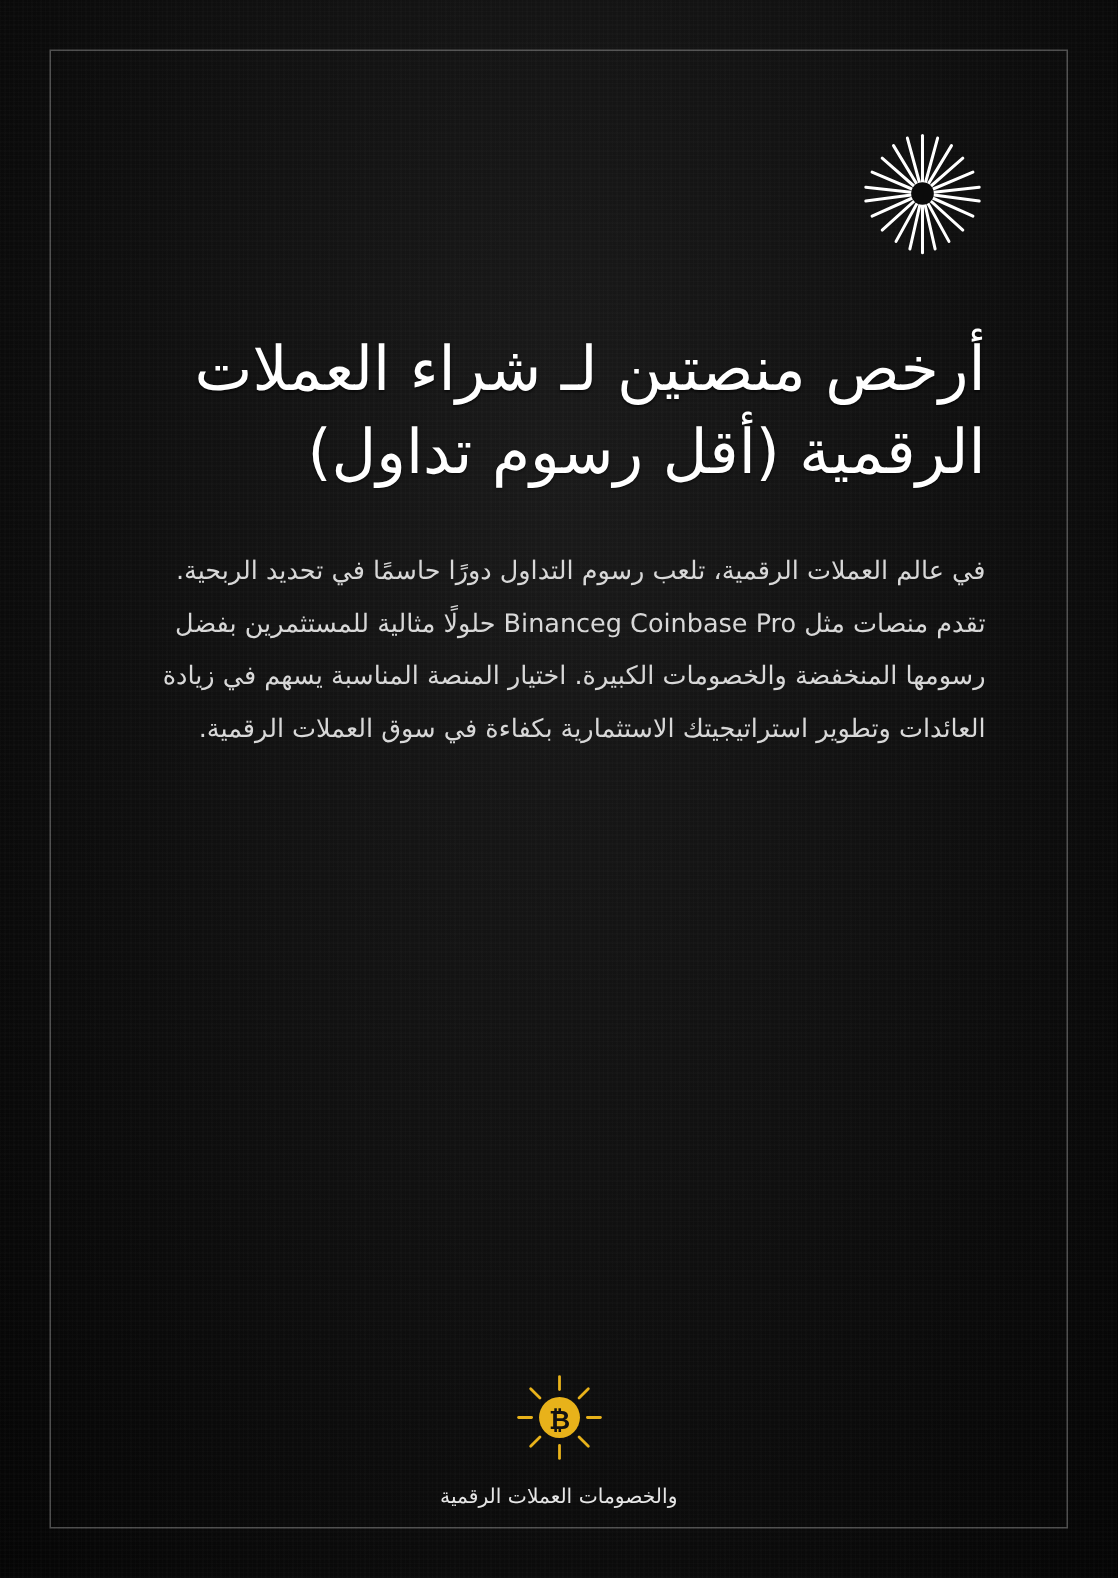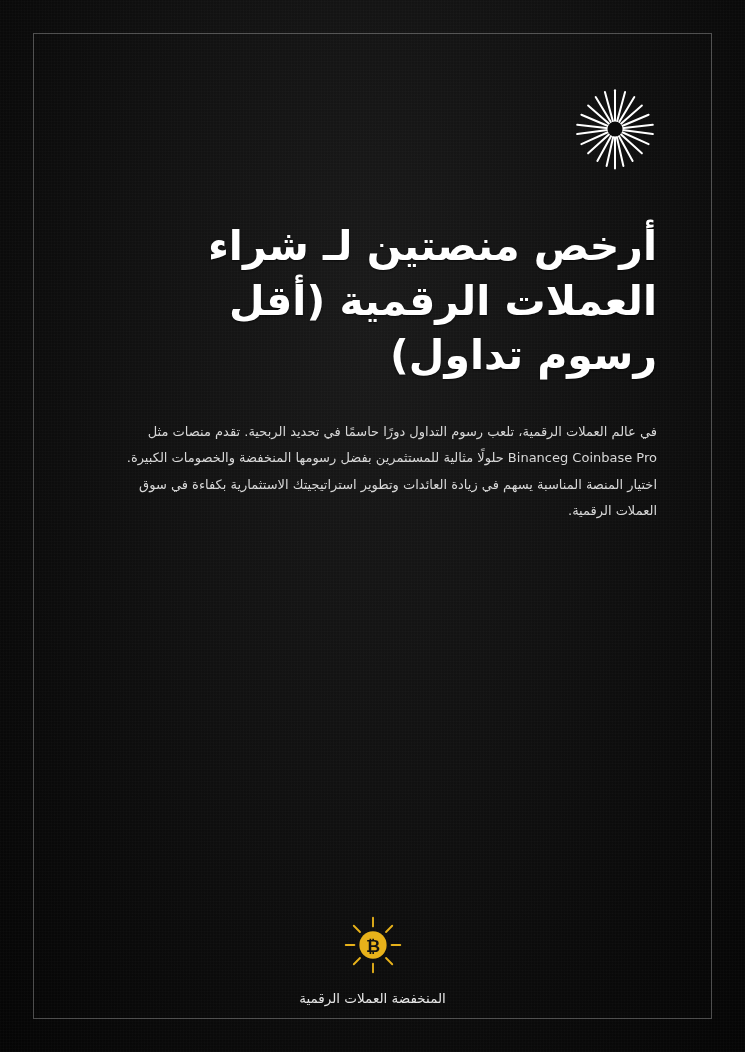--- a/index.html
+++ b/index.html
@@ -51,32 +51,32 @@
     width: 84px;
     height: 84px;
     margin: 14px 0 0 0;
   }
 
   
   .headline {
     color: #ffffff;
     font-size: 41px;
     line-height: 1.33;
-    font-weight: bold;
+    font-weight: normal;
     text-align: right;
     margin: 44px 0 0 0;
     padding-left: 8px;
     letter-spacing: 0px;
     text-shadow: 0 1px 2px rgba(0,0,0,0.6);
   }
 
   
   .body-text {
     color: #d8d8d8;
-    font-size: 13px;
+    font-size: 17px;
     line-height: 2.05;
     text-align: right;
     margin: 36px 0 0 0;
     padding-left: 6px;
     font-weight: normal;
   }
 
   
   .footer {
     position: absolute;
@@ -155,15 +155,15 @@
         <line x1="6" y1="50" x2="20" y2="50"></line>
         <line x1="80" y1="50" x2="94" y2="50"></line>
         <line x1="19" y1="19" x2="29" y2="29"></line>
         <line x1="71" y1="71" x2="81" y2="81"></line>
         <line x1="81" y1="19" x2="71" y2="29"></line>
         <line x1="29" y1="71" x2="19" y2="81"></line>
       </g>
       <circle cx="50" cy="50" r="22" fill="#e8b21a"></circle>
       <text x="50" y="62" text-anchor="middle" font-size="28" font-family="DejaVu Sans, sans-serif" font-weight="bold" fill="#121212">₿</text>
     </svg>
-    <div class="brand">المنخفضة العملات الرقمية</div>
+    <div class="brand">والخصومات العملات الرقمية</div>
   </div>
 </div>
 
 </body></html>

